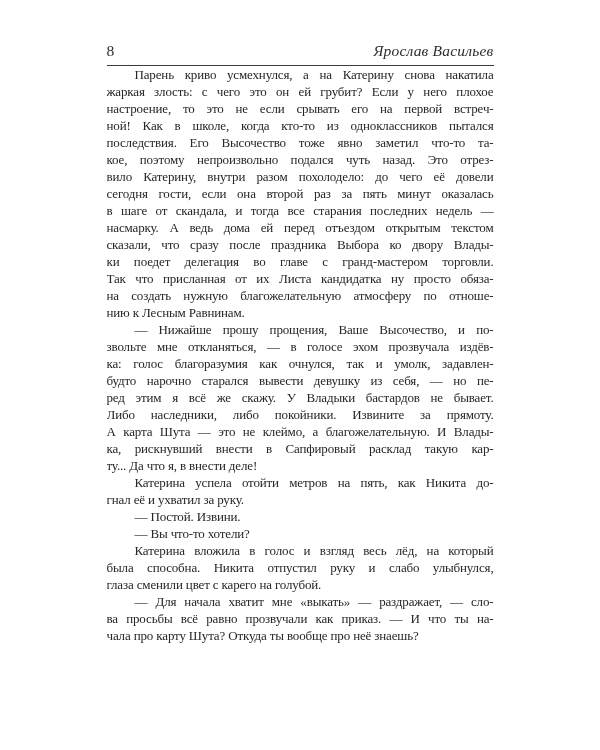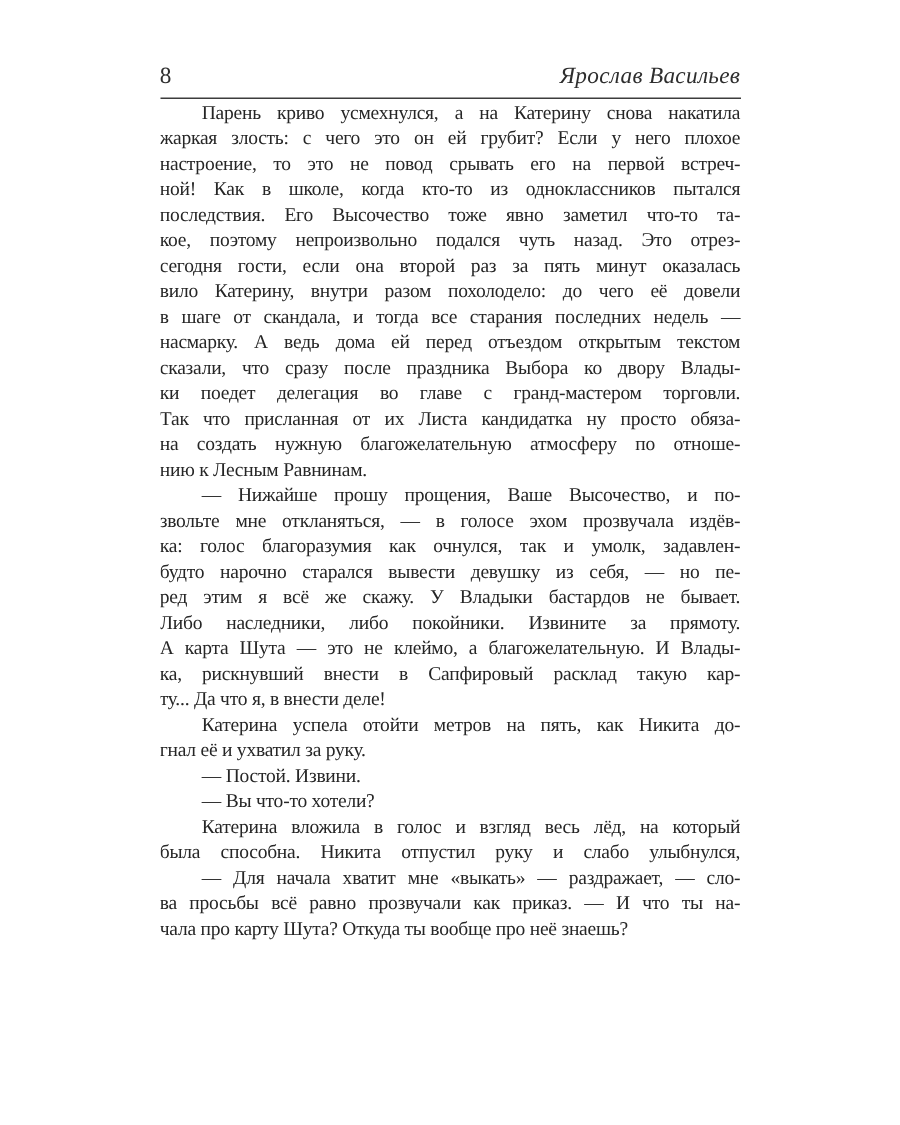--- a/index.html
+++ b/index.html
@@ -53,26 +53,26 @@
 
 <div class="page">
   <div class="page-header">
     <span class="pagenum">8</span>
     <span class="author">Ярослав Васильев</span>
   </div>
   <div class="text-block">
       <div class="para">
         <div class="line first">Парень криво усмехнулся, а на Катерину снова накатила</div>
         <div class="line">жаркая злость: с чего это он ей грубит? Если у него плохое</div>
-        <div class="line">настроение, то это не повод срывать его на первой встреч-</div>
+        <div class="line">настроение, то это не если срывать его на первой встреч-</div>
         <div class="line">ной! Как в школе, когда кто-то из одноклассников пытался</div>
         <div class="line">последствия. Его Высочество тоже явно заметил что-то та-</div>
         <div class="line">кое, поэтому непроизвольно подался чуть назад. Это отрез-</div>
+        <div class="line">вило Катерину, внутри разом похолодело: до чего её довели</div>
         <div class="line">сегодня гости, если она второй раз за пять минут оказалась</div>
-        <div class="line">вило Катерину, внутри разом похолодело: до чего её довели</div>
         <div class="line">в шаге от скандала, и тогда все старания последних недель —</div>
         <div class="line">насмарку. А ведь дома ей перед отъездом открытым текстом</div>
         <div class="line">сказали, что сразу после праздника Выбора ко двору Влады-</div>
         <div class="line">ки поедет делегация во главе с гранд-мастером торговли.</div>
         <div class="line">Так что присланная от их Листа кандидатка ну просто обяза-</div>
         <div class="line">на создать нужную благожелательную атмосферу по отноше-</div>
         <div class="line last">нию к Лесным Равнинам.</div>
       </div>
       <div class="para">
         <div class="line first">— Нижайше прошу прощения, Ваше Высочество, и по-</div>
@@ -91,20 +91,21 @@
       </div>
       <div class="para">
         <div class="line first last">— Постой. Извини.</div>
       </div>
       <div class="para">
         <div class="line first last">— Вы что-то хотели?</div>
       </div>
       <div class="para">
         <div class="line first">Катерина вложила в голос и взгляд весь лёд, на который</div>
         <div class="line">была способна. Никита отпустил руку и слабо улыбнулся,</div>
+        <div class="line last">глаза сменили цвет с карего на голубой.</div>
       </div>
       <div class="para">
         <div class="line first">— Для начала хватит мне «выкать» — раздражает, — сло-</div>
         <div class="line">ва просьбы всё равно прозвучали как приказ. — И что ты на-</div>
         <div class="line last">чала про карту Шута? Откуда ты вообще про неё знаешь?</div>
       </div>
     </div>
 </div>
 
 </body></html>

